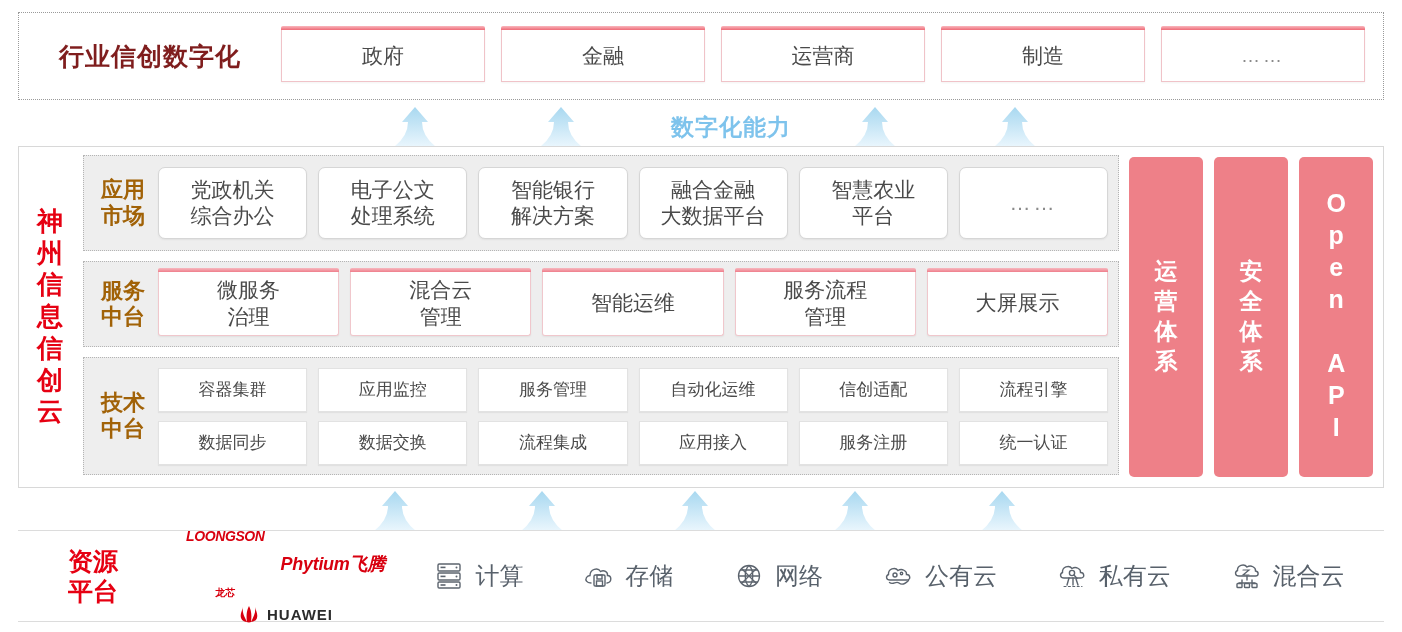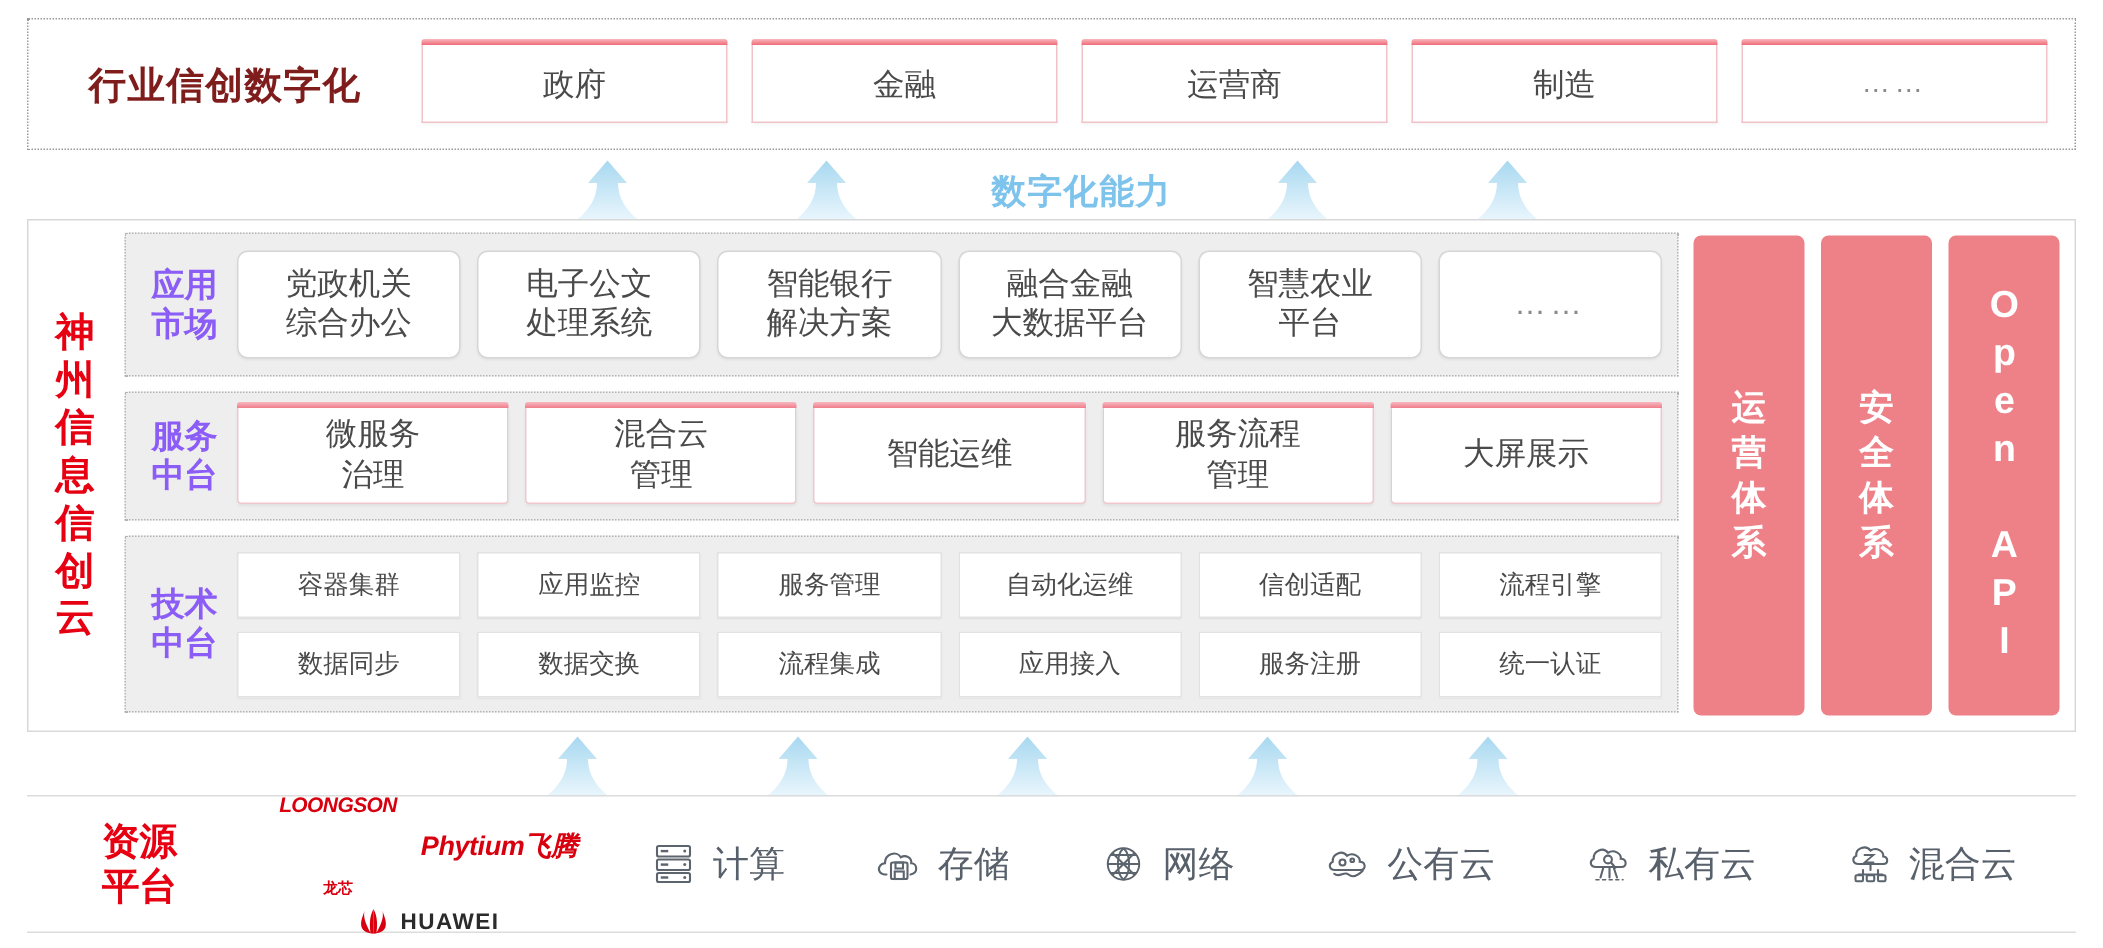--- a/index.html
+++ b/index.html
@@ -40,21 +40,21 @@
   }
   .ind-card::before{
     content:"";position:absolute;left:-1px;right:-1px;top:-4px;height:4px;
     background:linear-gradient(180deg,#f9b7bd 0%,#ef6b77 100%);
     border-radius:2px 2px 0 0;
   }
   .ind-dots{letter-spacing:3px;color:#8a8a8a;font-size:19px;}
 
   
   .arrow-strip{
-    position:absolute;left:24px;width:1366px;height:44px;
+    position:absolute;left:34px;width:1366px;height:44px;
   }
   .arrow-strip.top{top:104px;}
   .arrow-strip.bottom{top:488px;}
   .cap-label{
     position:absolute;top:8px;left:637px;
     font-size:23px;color:#7ec3ec;font-weight:bold;letter-spacing:1px;
   }
   .uarrow{position:absolute;bottom:0;width:46px;height:42px;}
   .uarrow svg{display:block;width:46px;height:42px;}
 
@@ -83,21 +83,21 @@
     box-sizing:border-box;
     display:flex;align-items:center;
     padding:0 10px;
   }
   .band.app{height:96px;}
   .band.svc{height:86px;}
   .band.tech{height:118px;}
 
   .band-label{
     width:58px;flex:0 0 58px;
-    text-align:center;color:#8b5cf6;
+    text-align:center;color:#a16207;
     font-size:22px;font-weight:bold;line-height:1.18;
   }
   .band-label span{display:block;}
   .band-items{flex:1;display:flex;gap:11px;padding-left:6px;}
 
   .cell{
     flex:1;background:#ffffff;
     display:flex;align-items:center;justify-content:center;
     text-align:center;color:#4a4a4a;
     box-sizing:border-box;

